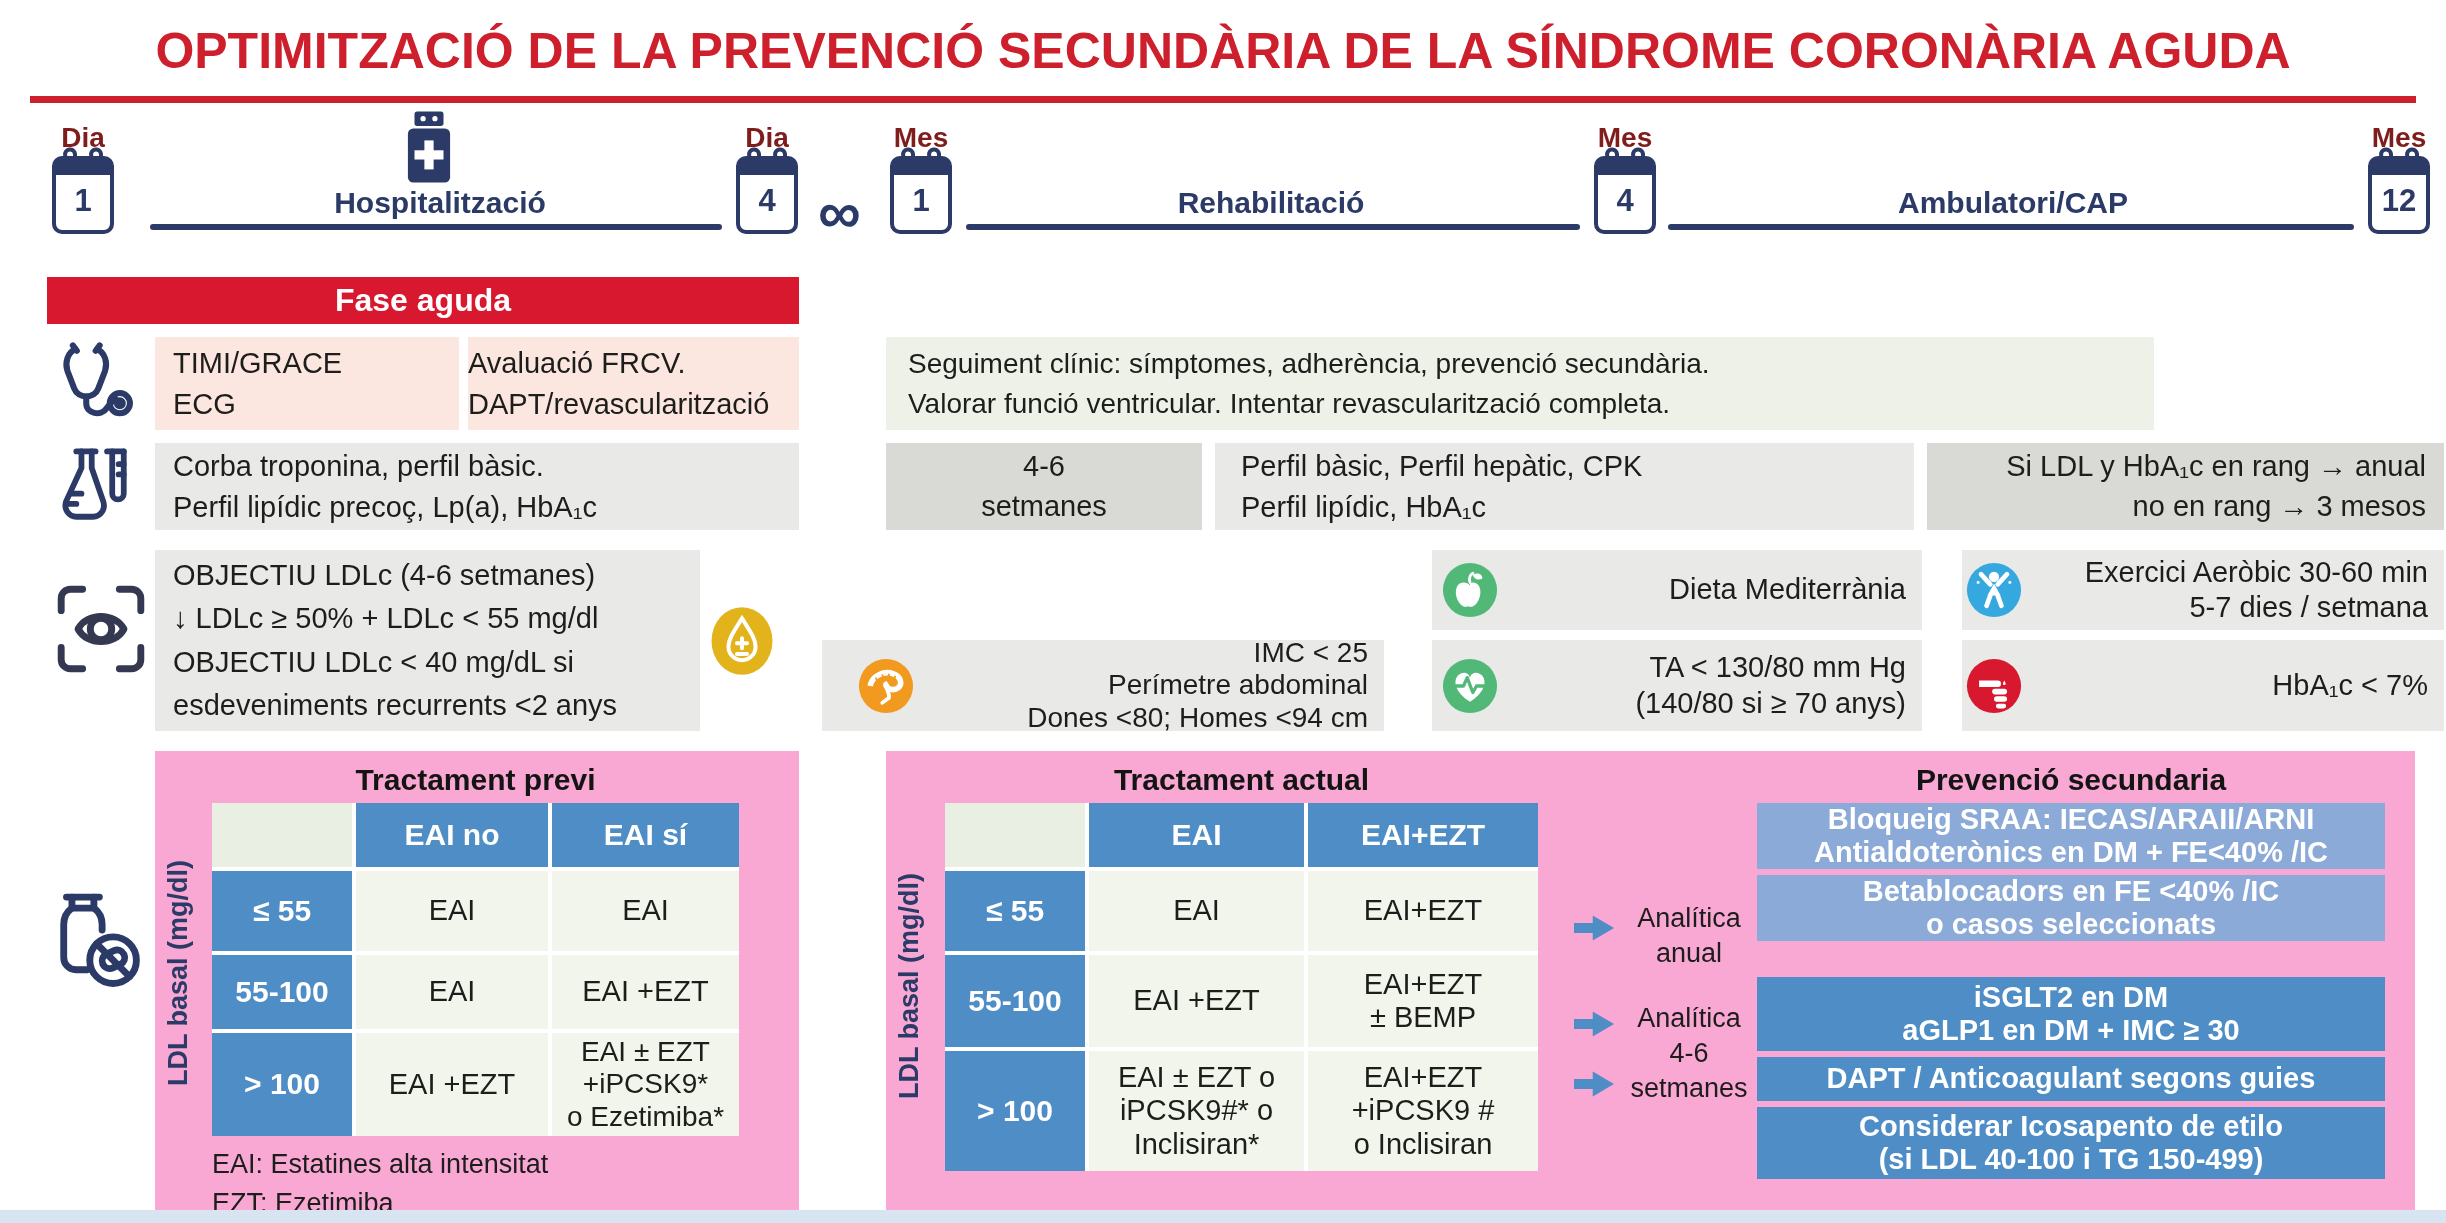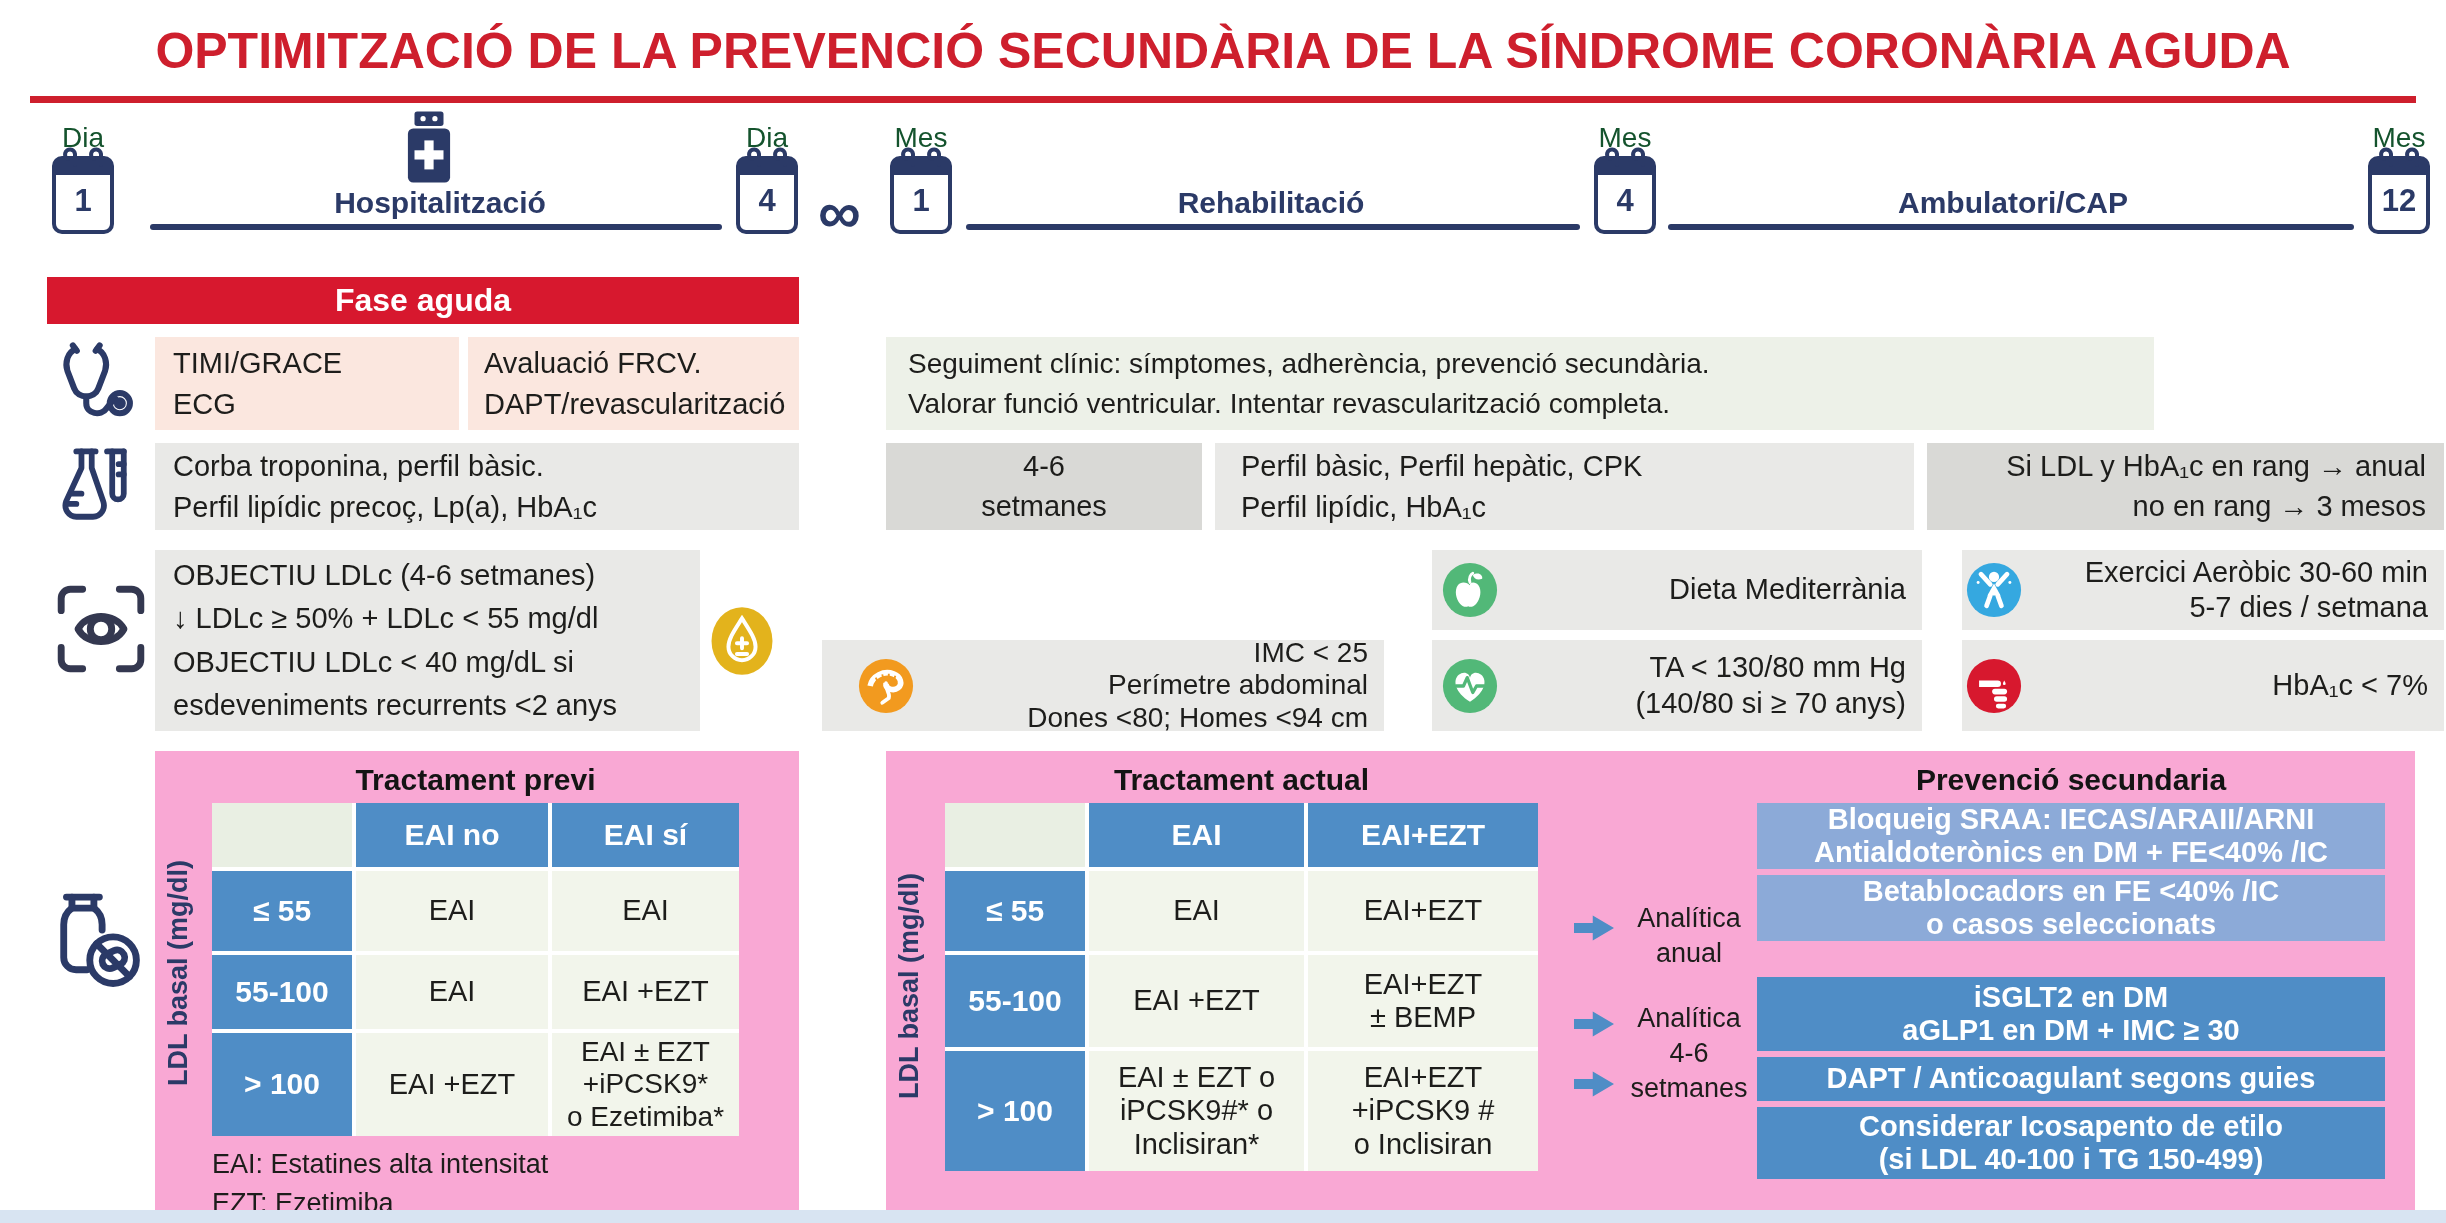--- a/index.html
+++ b/index.html
@@ -10,21 +10,21 @@
   .cell{position:absolute;display:flex;align-items:center;box-sizing:border-box;}
   .bg-gray{background:#e9e9e7;}
   .bg-gray2{background:#d9d9d6;}
   .bg-pink{background:#fbe7df;}
   .bg-sage{background:#edf1e8;}
   .right{justify-content:flex-end;text-align:right;}
   .center{justify-content:center;text-align:center;}
   .title{position:absolute;left:0;right:0;top:22px;text-align:center;font-size:50px;font-weight:bold;color:#ce1f2d;}
   .rule{position:absolute;left:30px;width:2386px;top:96px;height:7px;background:#ce1f2d;}
   .ms{position:absolute;top:122px;width:90px;text-align:center;}
-  .ms-unit{font-size:28px;font-weight:normal;color:#14532d;height:32px;}
+  .ms-unit{font-size:28px;font-weight:bold;color:#7f1d1d;height:32px;}
   .cal{position:relative;width:62px;height:78px;margin:2px auto 0;border:4px solid #2b3a67;border-radius:10px;background:#fff;box-sizing:border-box;}
   .cal-top{height:15px;background:#2b3a67;}
   .cal-num{font-size:31px;font-weight:bold;color:#2b3a67;line-height:52px;}
   .hooks{position:absolute;top:-17px;left:5px;}
   .tline{position:absolute;top:224px;height:6px;background:#2b3a67;border-radius:3px;}
   .seg{position:absolute;top:186px;transform:translateX(-50%);font-size:30px;font-weight:bold;color:#2b3a67;white-space:nowrap;}
   .phasebar{position:absolute;top:277px;height:47px;display:flex;align-items:center;justify-content:center;
             color:#fff;font-size:32px;font-weight:bold;}
   .circle-ic{flex:0 0 auto;display:flex;}
   .lt{flex:1;text-align:right;padding-right:16px;font-size:29px;line-height:1.22;}
@@ -130,21 +130,21 @@
 
   <svg class="abs" style="left:54px;top:340px" width="86" height="86" viewBox="0 0 64 64" fill="none" stroke="#2b3a67" stroke-width="4.5" stroke-linecap="round" stroke-linejoin="round">
     <path d="M16 7 C10 9 8 17 10 23 L15 36 C18 44 30 44 33 36 L38 23 C40 17 38 9 32 7"></path>
     <path d="M14 4 l3 4 M34 4 l-3 4"></path>
     <path d="M24 42 v5 c0 8 11 10 15 4 c2.5 -3.5 4 -5.5 7 -7"></path>
     <circle cx="49" cy="47" r="7.5"></circle>
       <circle cx="49" cy="47" r="2.2" fill="#2b3a67"></circle>
   </svg>
   <div class="cell pre bg-pink" style="left:155px;top:337px;width:304px;height:93px;padding-left:18px;font-size:29px;line-height:1.4">TIMI/GRACE
 ECG</div>
-  <div class="cell pre bg-pink" style="left:468px;top:337px;width:331px;height:93px;padding-left:16px;font-size:29px;line-height:1.4">Avaluació FRCV.
+  <div class="cell pre bg-pink" style="left:468px;top:337px;width:331px;height:93px;font-size:29px;line-height:1.4">Avaluació FRCV.
 DAPT/revascularització</div>
   <div class="cell pre bg-sage" style="left:886px;top:337px;width:1268px;height:93px;padding-left:22px;font-size:28px;line-height:1.4">Seguiment clínic: símptomes, adherència, prevenció secundària.
 Valorar funció ventricular. Intentar revascularització completa.</div>
 
   <svg class="abs" style="left:52px;top:444px" width="82" height="84" viewBox="0 0 64 64" fill="none" stroke="#2b3a67" stroke-width="4.5" stroke-linecap="round" stroke-linejoin="round">
     <path d="M19 5 h15"></path>
     <path d="M23 5 v13 L11 44 c-2 6 2 12 8 12 h13 c6 0 10 -6 8 -12 L31 18 V5"></path>
     <path d="M16 38 h7 M13 46 h6"></path>
     <path d="M43 5 h13"></path>
     <path d="M47 5 v33 a4.5 4.5 0 0 0 9 0 V5"></path>

